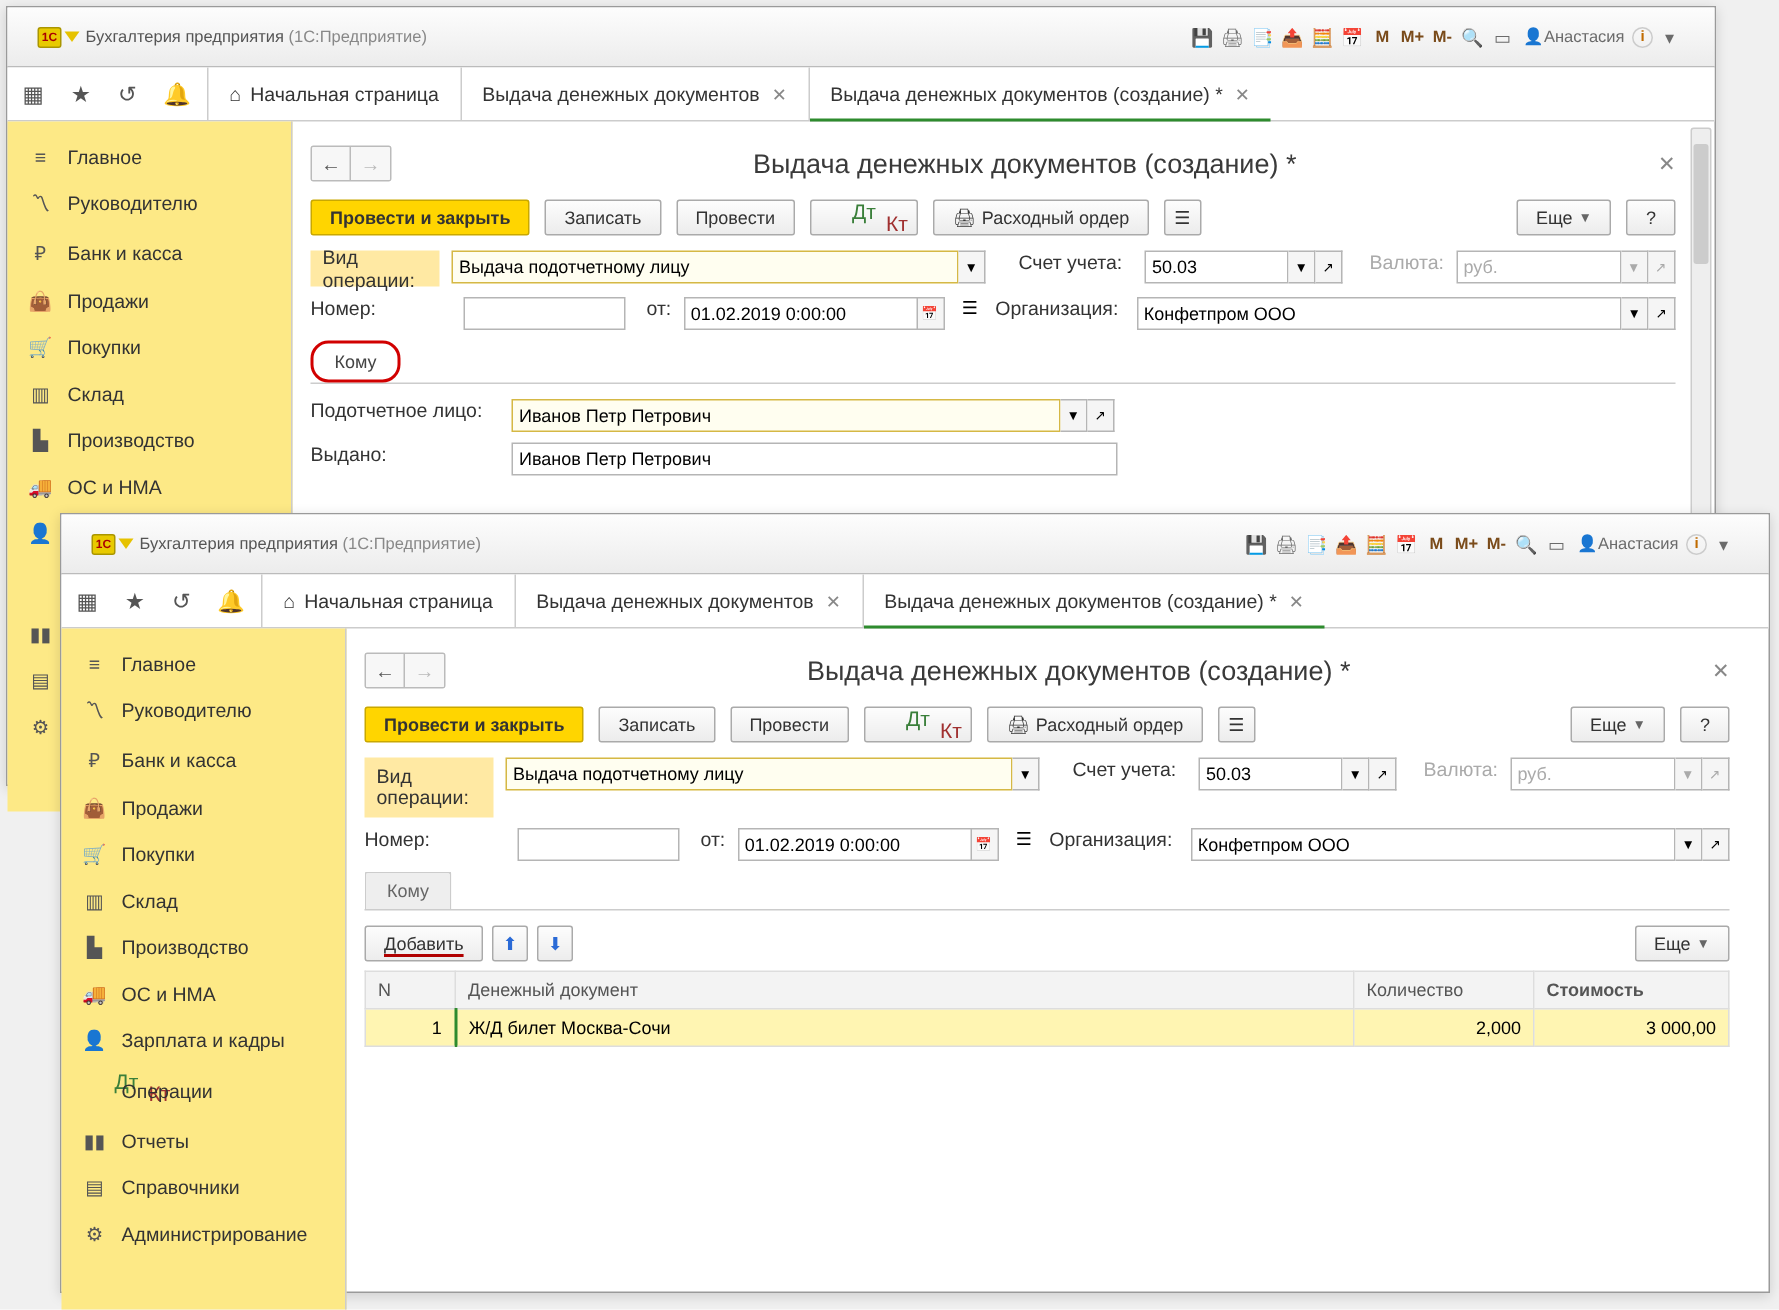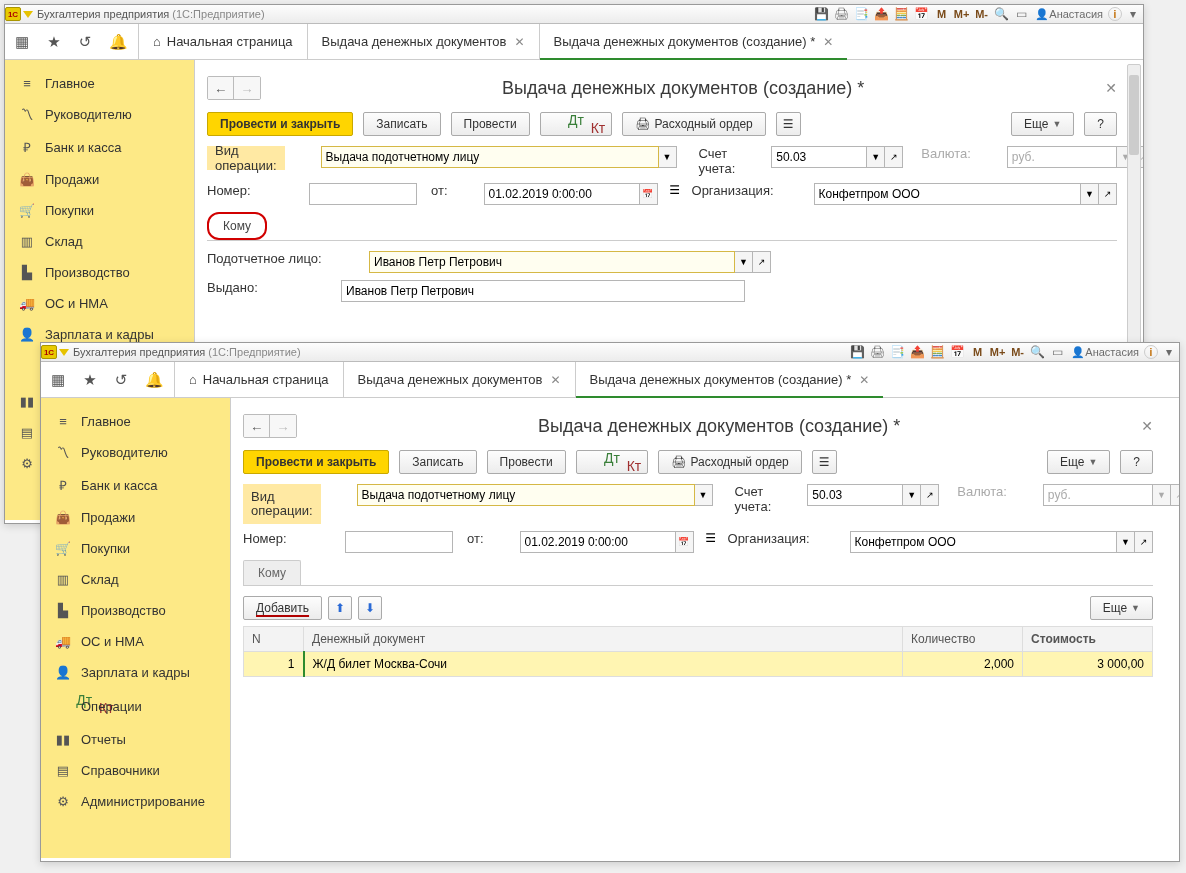--- a/index.html
+++ b/index.html
@@ -16,26 +16,26 @@
   .app-window {
     position: absolute;
     border: 1px solid #9a9a9a;
     background: #fff;
     box-shadow: 0 2px 8px rgba(0,0,0,0.15);
   }
   .win1 { left: 4px; top: 4px; width: 1140px; height: 520px; }
   .win2 { left: 40px; top: 342px; width: 1140px; height: 520px; }
 
   .titlebar {
-    height: 19px;
+    height: 40px;
     background: linear-gradient(to bottom, #fdfdfd, #ececec);
     border-bottom: 1px solid #bbb;
     display: flex;
     align-items: center;
-    padding: 0 0;
+    padding: 0 20px;
     font-size: 11px;
   }
   .titlebar .logo {
     display: inline-flex;
     align-items: center;
     margin-right: 4px;
   }
   .logo-badge {
     background: #e8ca00;
     border: 1px solid #aa9600;
@@ -230,21 +230,21 @@
   .input, .select {
     height: 22px;
     border: 1px solid #b5b5b5;
     background: #fff;
     padding: 0 4px;
     font-size: 12px;
     display: inline-flex;
     align-items: center;
   }
   .input.hl { background: #fffef0; border-color: #d5b845; }
-  .input-group { display: flex; margin-left: 28px; }
+  .input-group { display: flex; }
   .input-group .btn-drop,
   .input-group .btn-ext {
     width: 18px; height: 22px;
     border: 1px solid #b5b5b5;
     border-left: none;
     background: #f5f5f5;
     font-size: 9px;
     cursor: pointer;
     display: flex;
     align-items: center;

